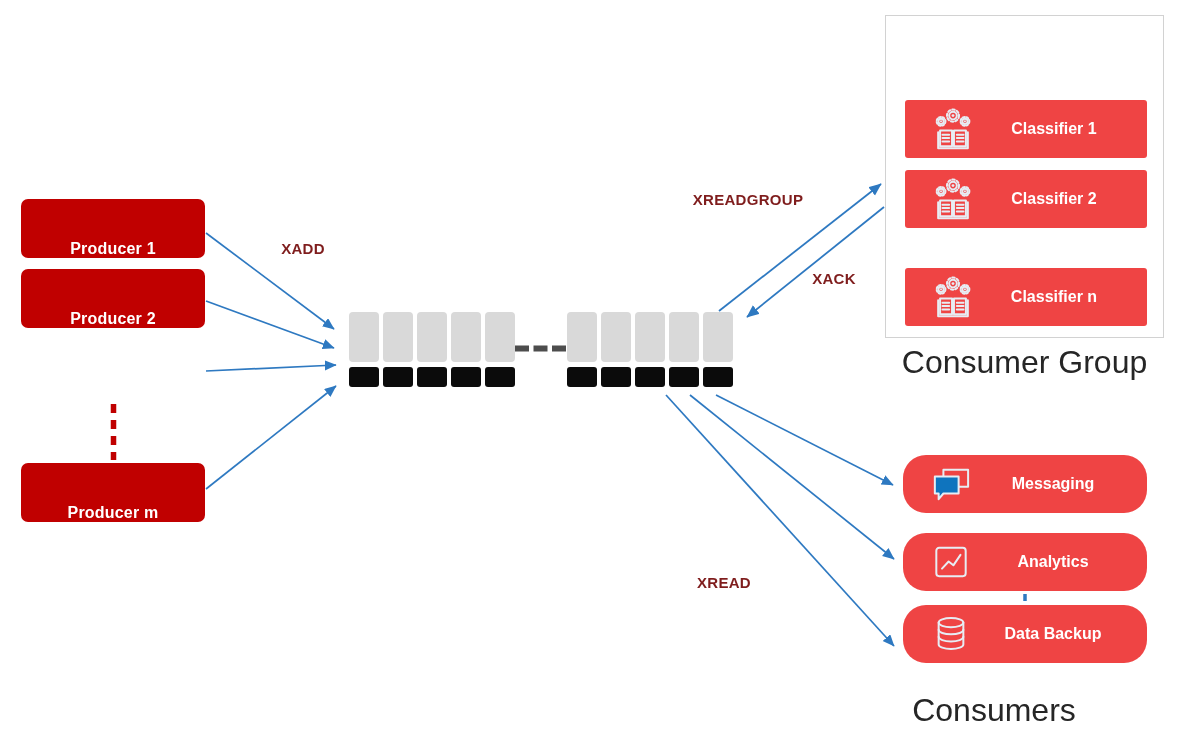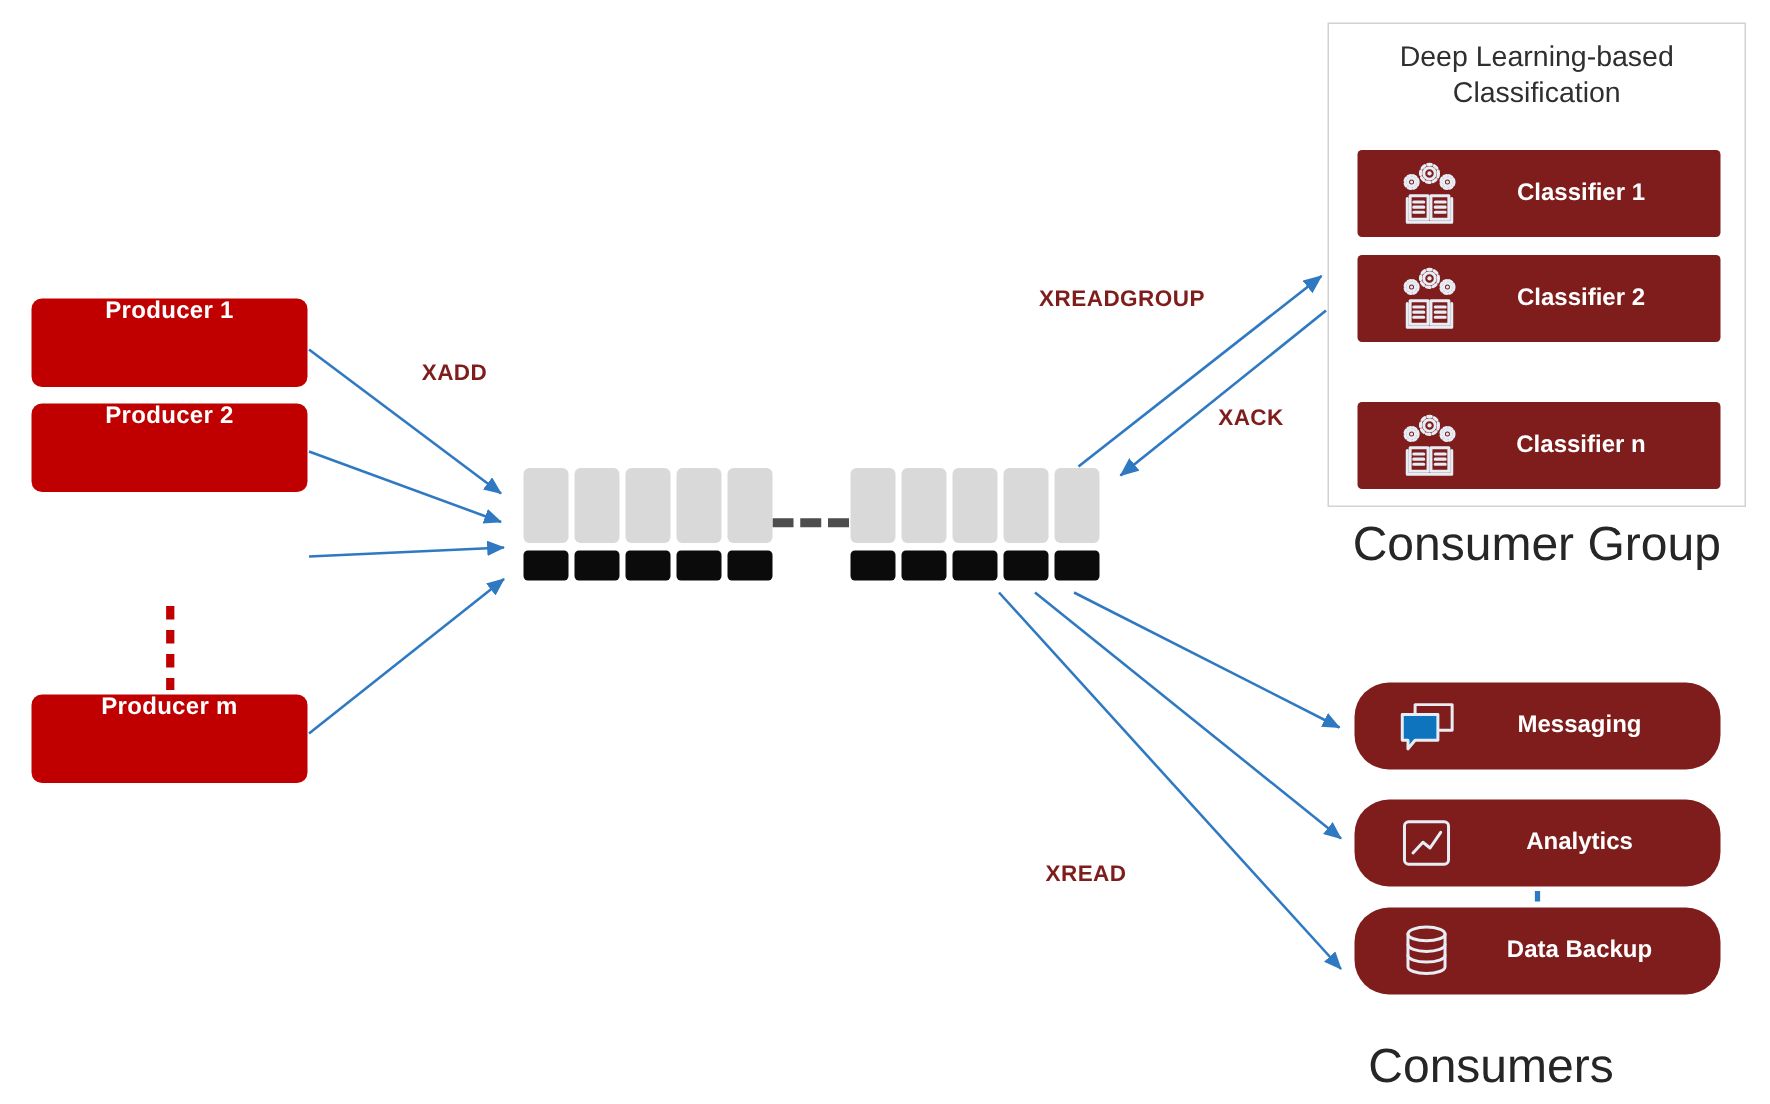--- a/index.html
+++ b/index.html
@@ -6,21 +6,21 @@
   .canvas{
     position:relative;width:1180px;height:736px;background:#ffffff;overflow:hidden;
     font-family:"Liberation Sans", sans-serif;
   }
   .overlay{position:absolute;left:0;top:0;width:1180px;height:736px;pointer-events:none;}
 
   
   .producer{
     position:absolute;left:21px;width:184px;height:59px;background:#C00000;
     border-radius:7px;color:#ffffff;font-weight:bold;font-size:16px;
-    display:flex;align-items:flex-start;justify-content:center;letter-spacing:.2px;
+    display:flex;align-items:flex-end;justify-content:center;letter-spacing:.2px;
   }
   .p1{top:199px;} .p2{top:269px;} .p3{top:342px;} .pm{top:463px;}
 
   
   .stream-group{position:absolute;top:312px;display:flex;gap:4px;}
   .stream-a{left:349px;} .stream-b{left:567px;}
   .stream-entry{width:30px;display:flex;flex-direction:column;}
   .stream-entry .top{height:50px;background:#D9D9D9;border-radius:4px;}
   .stream-entry .bot{height:20px;background:#0B0B0B;border-radius:3px;margin-top:5px;}
 
@@ -37,21 +37,21 @@
   
   .cgroup-panel{
     position:absolute;left:885px;top:15px;width:279px;height:323px;
     background:#ffffff;border:1.5px solid #D2D2D2;box-sizing:border-box;
   }
   .cgroup-title{
     position:absolute;left:885px;top:27px;width:279px;padding:0 28px;box-sizing:border-box;
     text-align:center;color:#2F2F2F;font-size:19px;line-height:1.28;
   }
   .node{
-    position:absolute;width:242px;height:58px;background:#7f1d1d;border-radius:3px;
+    position:absolute;width:242px;height:58px;background:#ef4444;border-radius:3px;
     display:flex;align-items:center;color:#ffffff;font-weight:bold;font-size:16px;
   }
   .node .icon-wrap{margin-left:24px;width:48px;display:flex;justify-content:center;align-items:center;}
   .node .node-label{flex:1;text-align:center;padding-right:16px;}
   .cls{left:905px;}
   .cls1{top:100px;} .cls2{top:170px;} .clsn{top:268px;}
   .cons{left:903px;width:244px;border-radius:23px;}
   .cons1{top:455px;} .cons2{top:533px;} .cons3{top:605px;}
 
   .caption{
@@ -151,21 +151,20 @@
         <div class="bot"></div>
       </div>
   </div>
 
   <div class="cmd cmd-xadd">XADD</div>
   <div class="cmd cmd-xreadgroup">XREADGROUP</div>
   <div class="cmd cmd-xack">XACK</div>
   <div class="cmd cmd-xread">XREAD</div>
 
   <div class="cgroup-panel"></div>
-  <div class="cgroup-title">Deep Learning-based Classification</div>
 
   <div class="node cls cls1">
     <span class="icon-wrap">
       <svg width="46" height="44" viewBox="0 0 48 46">
         <circle class="icon-stroke" cx="24" cy="9" r="6.3" stroke-width="3" stroke-dasharray="2.6 2.1"></circle>
         <circle class="icon-stroke" cx="24" cy="9" r="4" stroke-width="1.6"></circle>
         <circle cx="24" cy="9" r="1.5" fill="#E7EDF4"></circle>
         <circle class="icon-stroke" cx="11.5" cy="15" r="4.6" stroke-width="2.6" stroke-dasharray="2 1.8"></circle>
         <circle class="icon-stroke" cx="11.5" cy="15" r="2.8" stroke-width="1.4"></circle>
         <circle cx="11.5" cy="15" r="1.1" fill="#E7EDF4"></circle>

